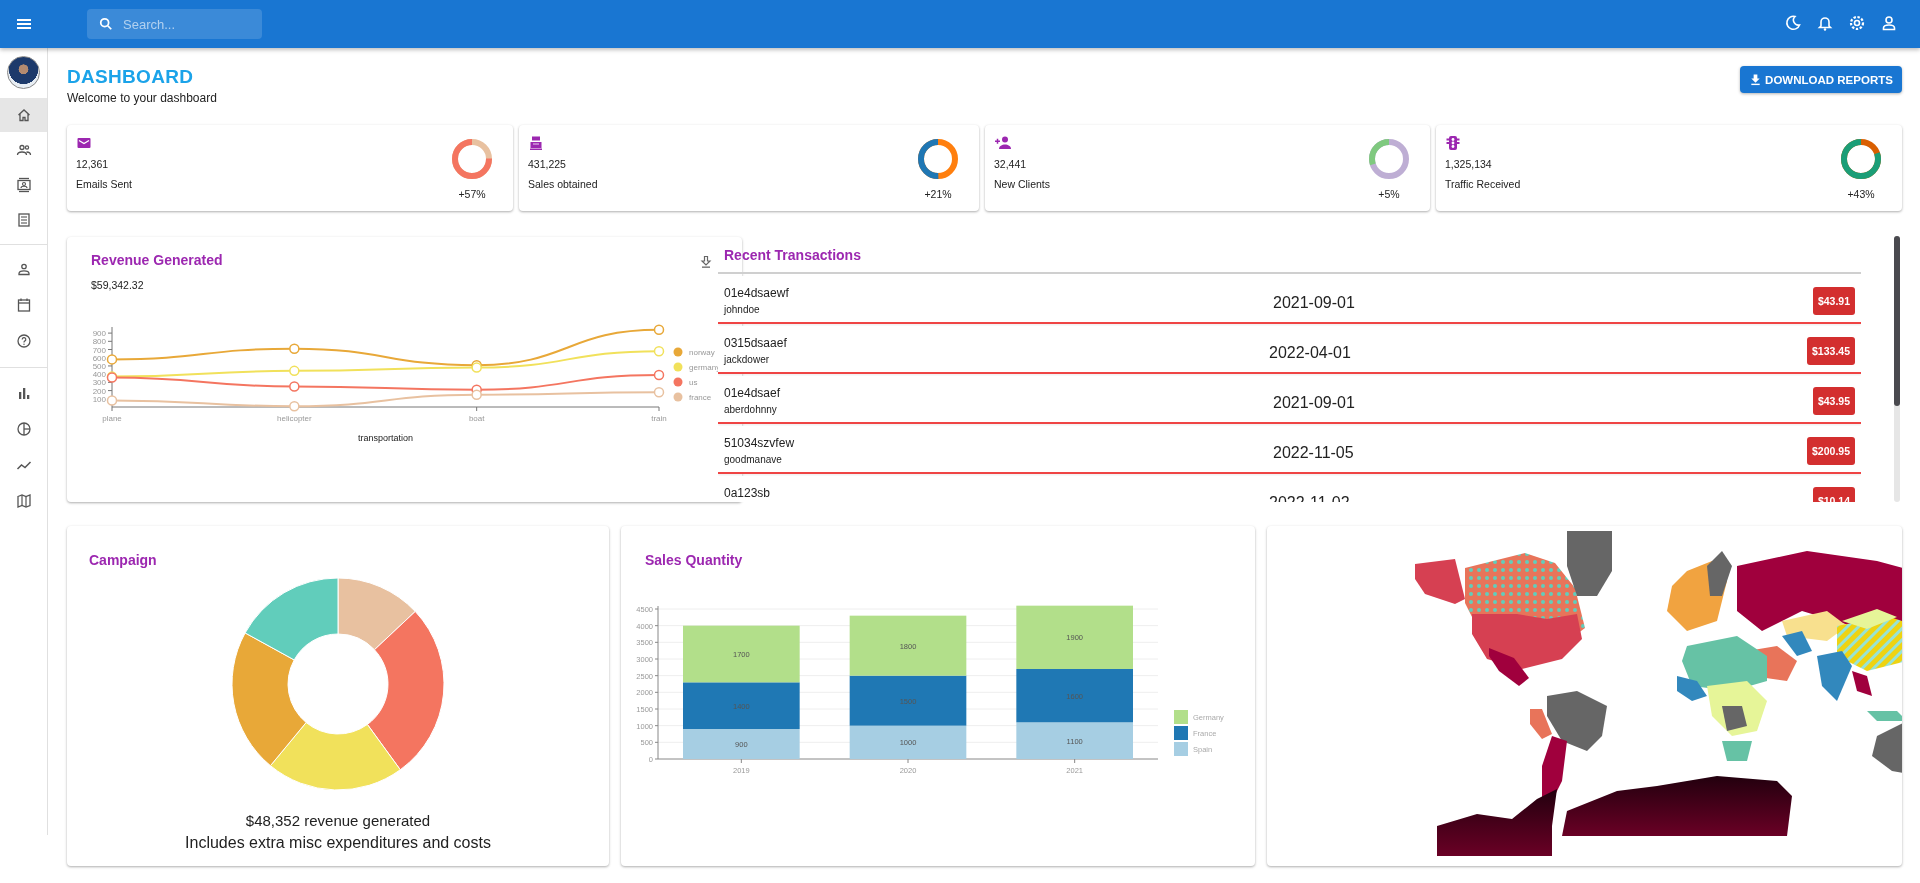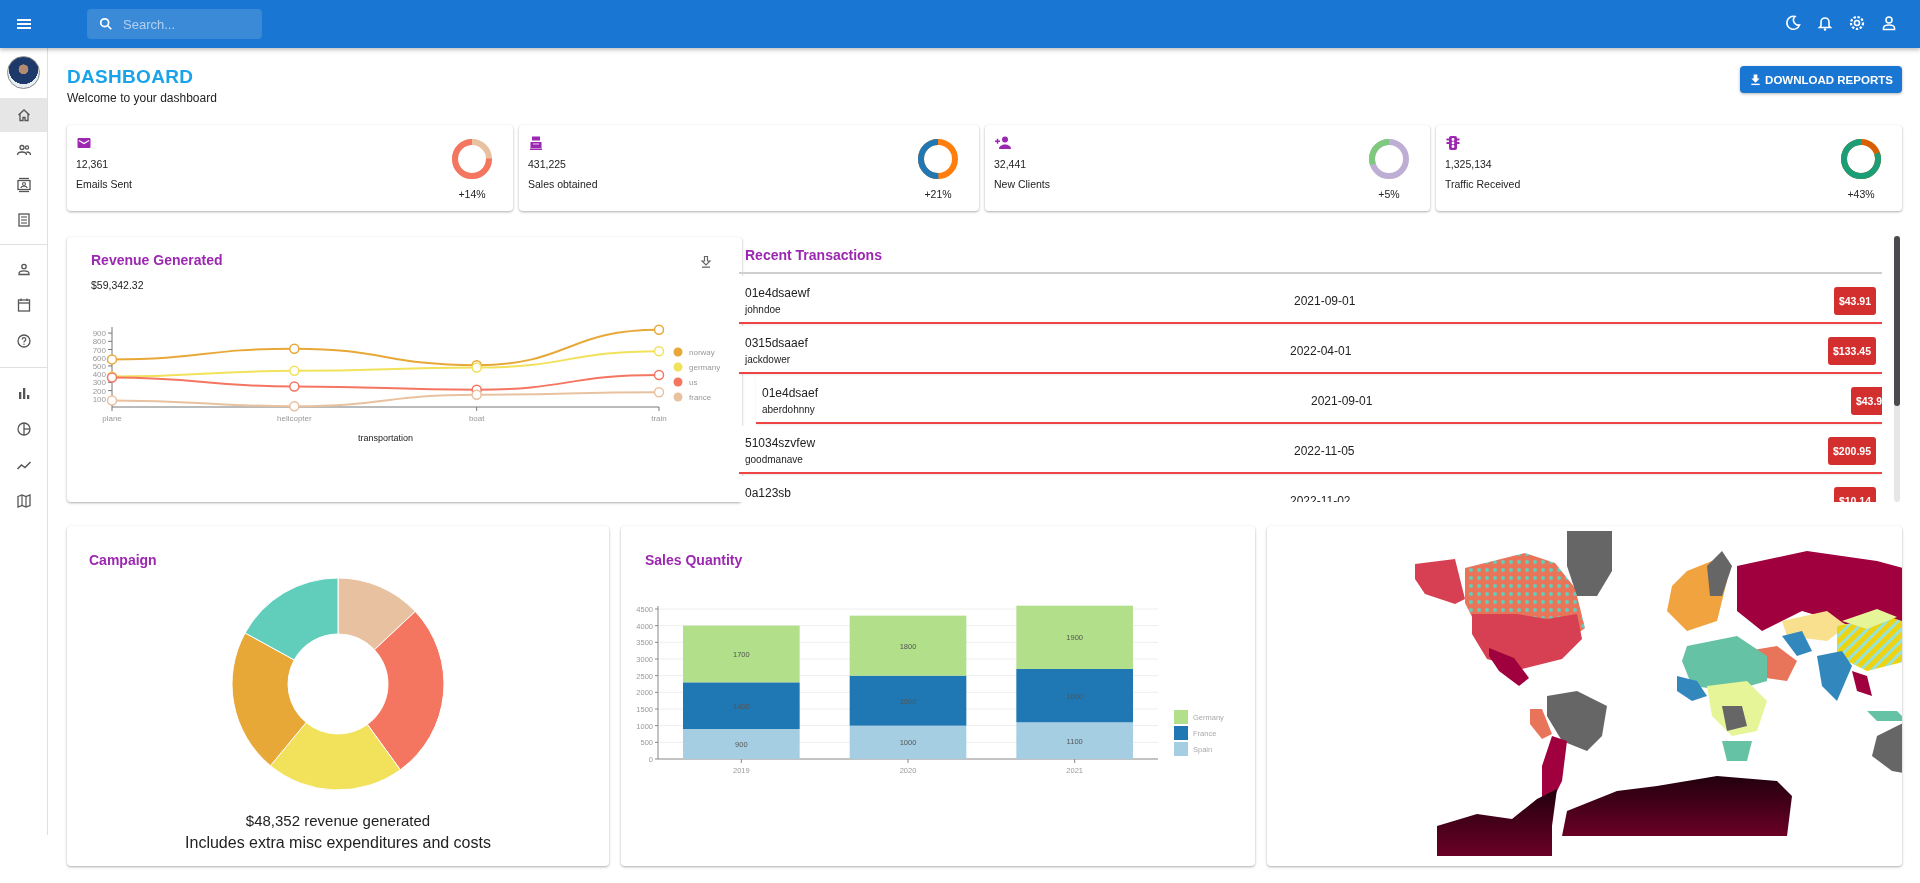--- a/index.html
+++ b/index.html
@@ -32,26 +32,26 @@
   .card { position: absolute; background: #fff; border-radius: 4px; box-shadow: 0 1px 3px rgba(0,0,0,0.22), 0 1px 2px rgba(0,0,0,0.12); }
   .stat-icon { position: absolute; left: 9px; top: 10px; width: 16px; height: 16px; }
   .stat-value { position: absolute; left: 9px; top: 33px; font-size: 10.5px; color: #222; }
   .stat-label { position: absolute; left: 9px; top: 53px; font-size: 10.5px; color: #222; }
   .stat-ring { position: absolute; top: 13px; width: 42px; height: 42px; }
   .stat-pct { position: absolute; top: 63px; font-size: 10.5px; color: #222; width: 50px; text-align: center; }
 
   .card-title { position: absolute; font-size: 14px; font-weight: bold; color: #9c27b0; }
 
   
-  .tx-wrap { position: absolute; left: 739px; top: 236px; width: 1143px; height: 266px; overflow: hidden; }
+  .tx-wrap { position: absolute; left: 718px; top: 236px; width: 1143px; height: 266px; overflow: hidden; }
   .tx-header { position: absolute; left: 0; top: 0; width: 1143px; height: 38px; border-bottom: 2px solid #cfcfcf; }
   .tx-row { position: absolute; left: 0; width: 1143px; height: 48px; background: #fff; border-bottom: 2px solid #ef4444; box-shadow: 0 1px 2px rgba(0,0,0,0.08); }
   .tx-id { position: absolute; left: 6px; top: 10px; font-size: 12px; color: #222; }
   .tx-user { position: absolute; left: 6px; top: 28px; font-size: 10px; color: #222; }
-  .tx-date { position: absolute; top: 18px; font-size: 12px; color: #222; }
+  .tx-date { position: absolute; top: 18px; font-size: 16px; color: #222; }
   .tx-cost { position: absolute; right: 6px; top: 11px; height: 28px; padding: 0 5px; background: #d32f2f; color: #fff; font-size: 10.5px; font-weight: bold; border-radius: 3px; display: flex; align-items: center; cursor: pointer; }
   .scrollbar-track { position: absolute; left: 1894px; top: 236px; width: 6px; height: 266px; background: #e6e6e6; border-radius: 3px; }
   .scrollbar-thumb { position: absolute; left: 1894px; top: 236px; width: 6px; height: 170px; background: #4a4a4f; border-radius: 3px; cursor: pointer; }
 
   svg text { font-family: "Liberation Sans", sans-serif; }
 </style>
 </head>
 <body>
 
 <div class="topbar">
@@ -186,21 +186,21 @@
       <span class="stat-icon"><svg viewBox="0 0 16 16" width="16" height="16">
           <rect x="1.5" y="3" width="13" height="10" rx="1" fill="#9c27b0"></rect>
           <polyline points="3,5.5 8,8.5 13,5.5" stroke="#fff" stroke-width="1.3" fill="none"></polyline>
         </svg></span>
       <div class="stat-value">12,361</div>
       <div class="stat-label">Emails Sent</div>
       <svg class="stat-ring" style="left:384px" viewBox="0 0 42 42">
         <circle cx="21" cy="21" r="17" stroke="#e8c1a0" stroke-width="6" fill="none"></circle>
         <circle cx="21" cy="21" r="17" stroke="#f47560" stroke-width="6" fill="none" stroke-dasharray="80.11061266653974 106.81415022205297" transform="rotate(-90 21 21) scale(1,1)" style="transform-origin:21px 21px; transform: rotate(-90deg) scaleY(-1);"></circle>
       </svg>
-      <div class="stat-pct" style="left:380px">+14%</div>
+      <div class="stat-pct" style="left:380px">+57%</div>
     </div>
     <div class="card" style="left: 519px; top: 125px; width: 460px; height: 86px;">
       <span class="stat-icon"><svg viewBox="0 0 16 16" width="16" height="16">
           <rect x="4" y="1.5" width="8" height="4" fill="#9c27b0"></rect>
           <rect x="2.5" y="7" width="11" height="6" fill="#9c27b0"></rect>
           <rect x="2" y="13.5" width="12" height="1.5" fill="#9c27b0"></rect>
           <line x1="5" y1="9" x2="11" y2="9" stroke="#fff" stroke-width=".8"></line>
         </svg></span>
       <div class="stat-value">431,225</div>
       <div class="stat-label">Sales obtained</div>
@@ -327,21 +327,21 @@
       <div class="tx-user">johndoe</div>
       <div class="tx-date" style="left:555px">2021-09-01</div>
       <div class="tx-cost">$43.91</div>
       </div>
       <div class="tx-row" style="top: 90px;">
       <div class="tx-id">0315dsaaef</div>
       <div class="tx-user">jackdower</div>
       <div class="tx-date" style="left:551px">2022-04-01</div>
       <div class="tx-cost">$133.45</div>
       </div>
-      <div class="tx-row" style="top: 140px; margin-left: 17px;">
+      <div class="tx-row" style="top: 140px;">
       <div class="tx-id">01e4dsaef</div>
       <div class="tx-user">aberdohnny</div>
       <div class="tx-date" style="left:555px">2021-09-01</div>
       <div class="tx-cost">$43.95</div>
       </div>
       <div class="tx-row" style="top: 190px;">
       <div class="tx-id">51034szvfew</div>
       <div class="tx-user">goodmanave</div>
       <div class="tx-date" style="left:555px">2022-11-05</div>
       <div class="tx-cost">$200.95</div>

